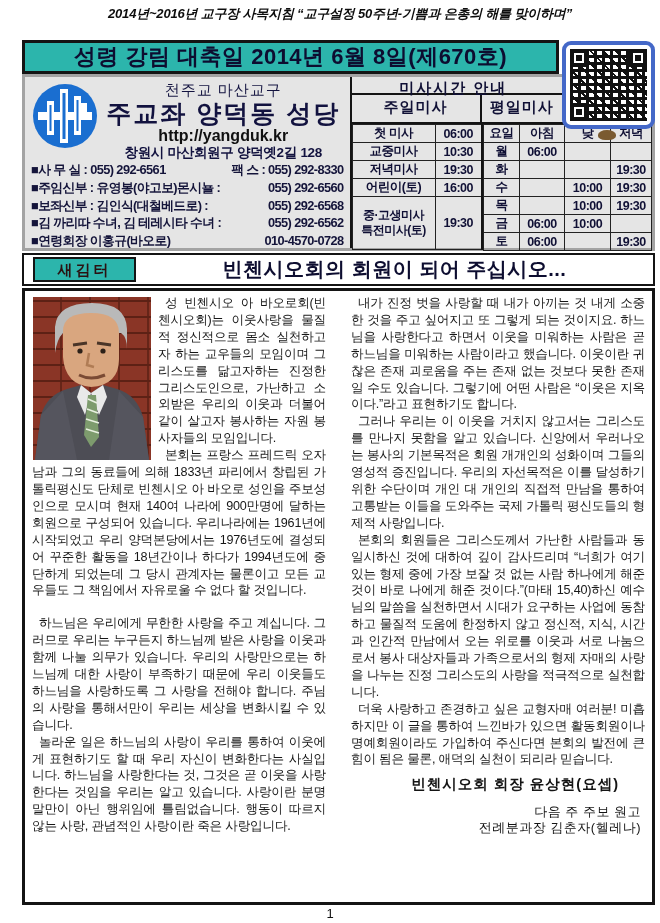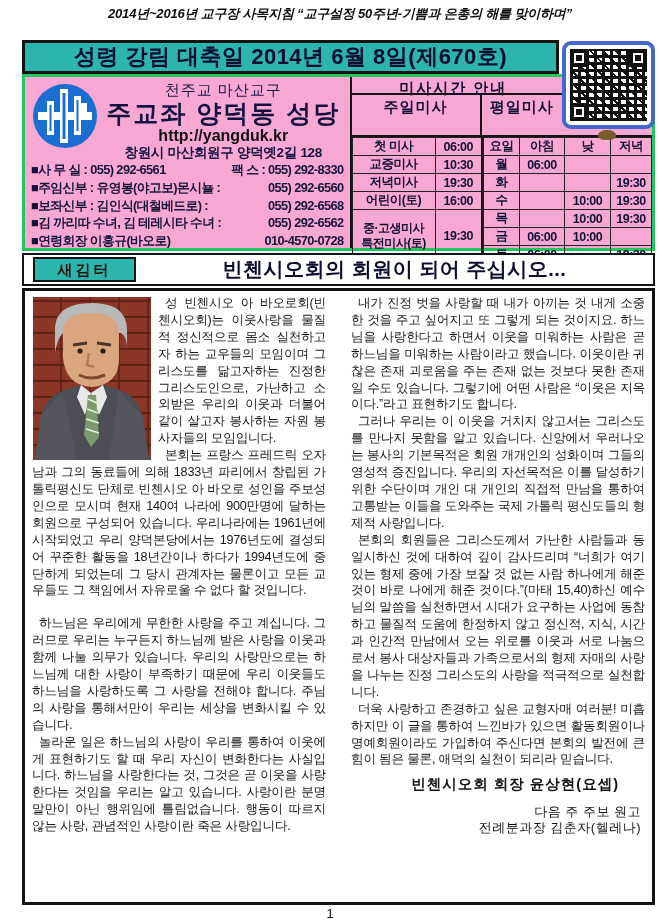--- a/index.html
+++ b/index.html
@@ -36,41 +36,41 @@
   .finder { position:absolute; width:18px; height:18px; background:#fff; border:4px solid #111; }
   .finder::after { content:""; position:absolute; inset:2px; background:#111; }
   .f-tl { top:0; left:0; } .f-tr { top:0; right:0; } .f-bl { bottom:0; left:0; }
   .qr-blob {
     position:absolute; top:130px; left:598px; width:18px; height:10px;
     background:#7a5a30; border-radius:50% 50% 40% 40%; z-index:6;
   }
   
   .info-box {
     position:absolute; top:74px; left:22px; width:633px; height:177px;
-    border:3px solid #22c55e; display:flex; background:#f9a8d4;
+    border:3px solid #a3a3a3; display:flex; background:#e5e5e5;
   }
   .church-panel { width:333px; border-right:2px solid #141414; position:relative; padding:3px 5px 0 5px; }
   .logo-wrap { position:absolute; top:6px; left:7px; width:66px; height:66px; }
   .church-head { margin-left:72px; text-align:center; color:#12123f; }
   .church-diocese { font-size:15px; letter-spacing:1px; margin-top:1px; }
   .church-name { font-size:25px; font-weight:bold; letter-spacing:2px; line-height:27px; }
   .church-site { font-size:16px; font-weight:bold; color:#101010; line-height:18px; }
   .church-addr { font-size:13.5px; font-weight:bold; letter-spacing:-0.3px; line-height:16px; }
   .contacts { position:absolute; left:6px; right:6px; top:84px; }
   .contact-line {
     display:flex; justify-content:space-between; font-size:12.8px; font-weight:bold;
     color:#14143a; line-height:17.8px; letter-spacing:-0.6px; white-space:nowrap;
   }
   
   .mass-panel { flex:1; position:relative; color:#101035; font-weight:bold; }
   .mass-title {
     height:18px; line-height:22px; border-bottom:2px solid #141414;
     text-align:center; font-size:15px; letter-spacing:2px; padding-right:97px;
   }
-  .mass-sub { display:flex; height:42px; border-bottom:2px solid #141414; }
+  .mass-sub { display:flex; height:29px; border-bottom:2px solid #141414; }
   .mass-sub-sun { width:130px; border-right:2px solid #141414; text-align:center; line-height:24px; font-size:15px; letter-spacing:1px; }
   .mass-sub-week { flex:1; text-align:center; line-height:24px; font-size:15px; letter-spacing:1px; padding-right:90px; }
   .mass-body { display:flex; height:121px; }
   table { border-collapse:collapse; table-layout:fixed;border-radius:9px; }
   .sun-table { width:130px; border-right:2px solid #141414; }
   .week-table { width:168px; }
   .sun-table td, .week-table td {
     border:1px solid #222; text-align:center; font-size:12.5px; font-weight:bold;
     color:#101035; padding:0; letter-spacing:-0.5px; white-space:nowrap;
   }

